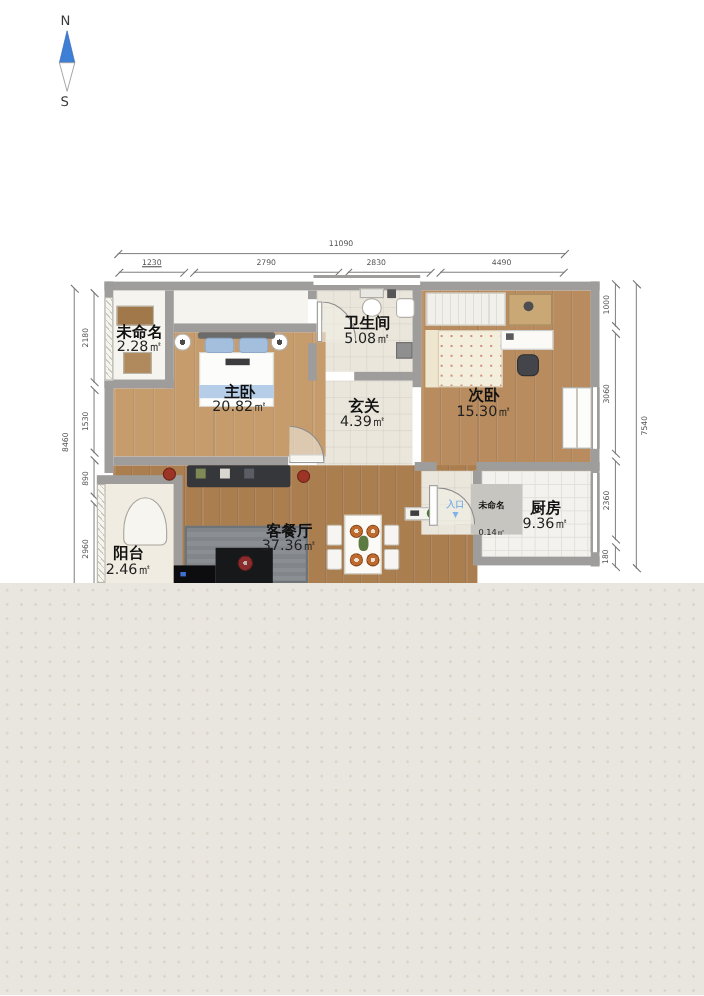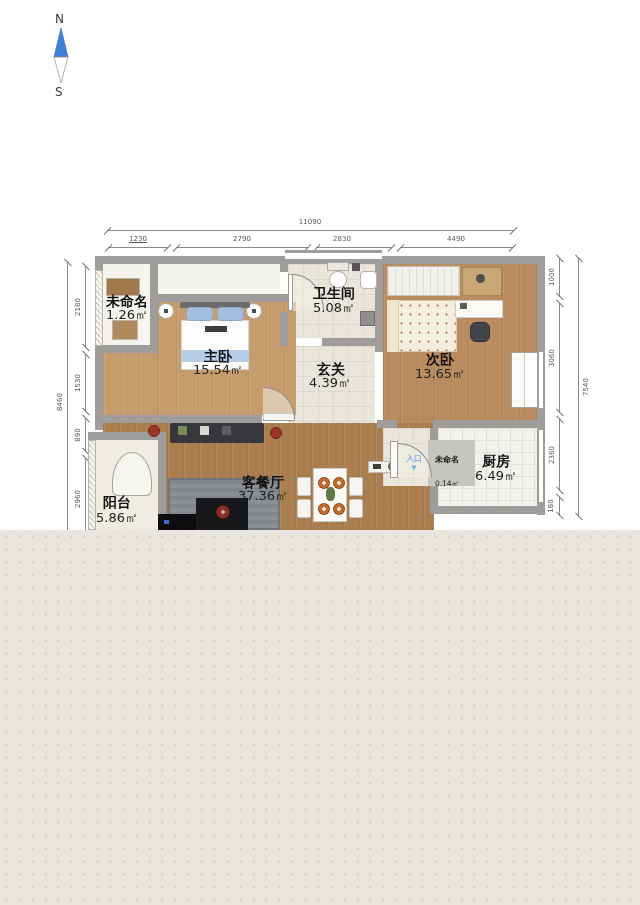--- a/index.html
+++ b/index.html
@@ -210,35 +210,35 @@
   <div class="f" style="left:349px;top:477px;width:14px;height:19px;background:#f6f5f1;border:1px solid #c6c3ba;border-radius:2px;"></div>
   <div class="f" style="left:349px;top:499px;width:14px;height:19px;background:#f6f5f1;border:1px solid #c6c3ba;border-radius:2px;"></div>
   <div class="f" style="left:368px;top:461px;width:30px;height:12px;background:#f4f2ec;border:1px solid #bbbbbb;"></div>
   <div class="f" style="left:388px;top:462px;width:8px;height:9px;background:#4f7a3a;border-radius:50%;"></div>
   <div class="f" style="left:373px;top:464px;width:8px;height:5px;background:#3f3f41;"></div>
 
   <div class="f" style="left:112px;top:452px;width:40px;height:44px;background:#f7f5ef;border:1.5px solid #a7a49c;
        border-radius:50% 50% 6px 6px / 70% 70% 6px 6px;"></div>
 
   <div class="rname" style="left:127px;top:293px;">未命名</div>
-  <div class="rarea" style="left:127px;top:306px;">1.26㎡</div>
+  <div class="rarea" style="left:127px;top:306px;">2.28㎡</div>
   <div class="rname" style="left:218px;top:348px;">主卧</div>
-  <div class="rarea" style="left:218px;top:361px;">15.54㎡</div>
+  <div class="rarea" style="left:218px;top:361px;">20.82㎡</div>
   <div class="rname" style="left:334px;top:285px;">卫生间</div>
   <div class="rarea" style="left:334px;top:299px;">5.08㎡</div>
   <div class="rname" style="left:331px;top:361px;text-align:center;">玄关</div>
   <div class="rarea" style="left:330px;top:374px;">4.39㎡</div>
   <div class="rname" style="left:440px;top:351px;">次卧</div>
-  <div class="rarea" style="left:440px;top:365px;">13.65㎡</div>
+  <div class="rarea" style="left:440px;top:365px;">15.30㎡</div>
   <div class="rname" style="left:263px;top:474px;">客餐厅</div>
   <div class="rarea" style="left:263px;top:487px;">37.36㎡</div>
   <div class="rname" style="left:447px;top:454px;font-size:8px;">未命名</div>
   <div class="rarea" style="left:447px;top:467px;font-size:7.5px;margin-top:12px;">0.14㎡</div>
   <div class="rname" style="left:496px;top:453px;">厨房</div>
-  <div class="rarea" style="left:496px;top:467px;">6.49㎡</div>
+  <div class="rarea" style="left:496px;top:467px;">9.36㎡</div>
   <div class="rname" style="left:117px;top:494px;">阳台</div>
-  <div class="rarea" style="left:117px;top:509px;">5.86㎡</div>
+  <div class="rarea" style="left:117px;top:509px;">2.46㎡</div>
 
   <div class="entr" style="left:414px;top:453px;">入口</div>
   <div class="entr" style="left:414px;top:464px;font-size:7px;">▼</div>
 
   <div id="canvas-bg"></div>
 </div>
 
 </body></html>

